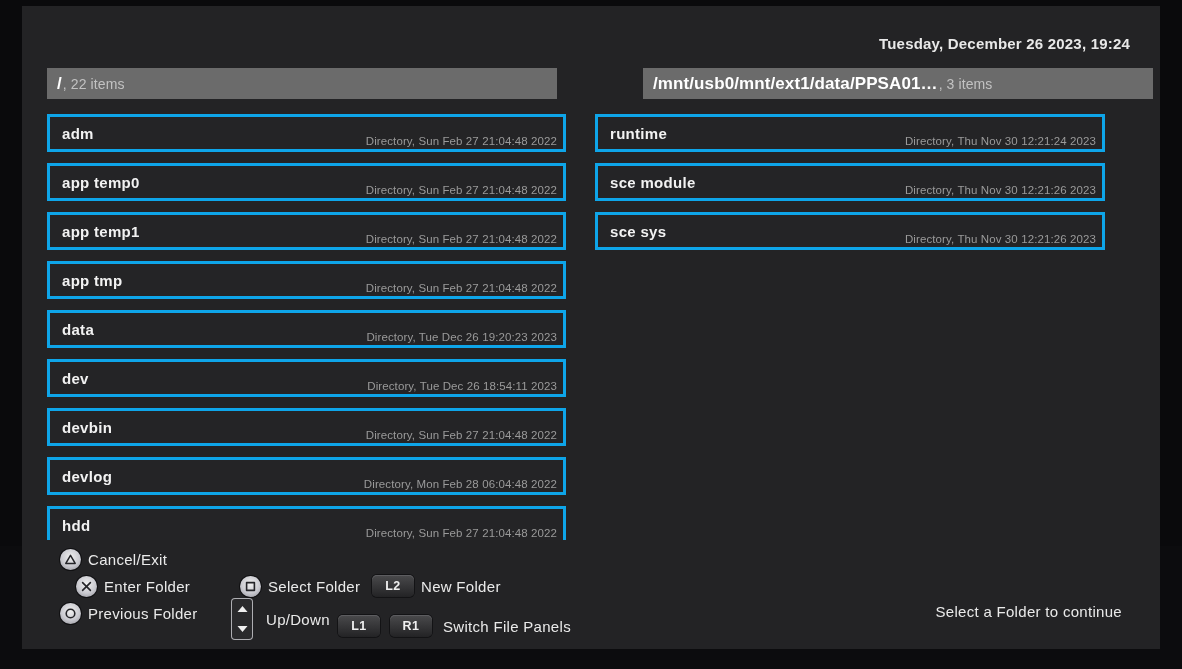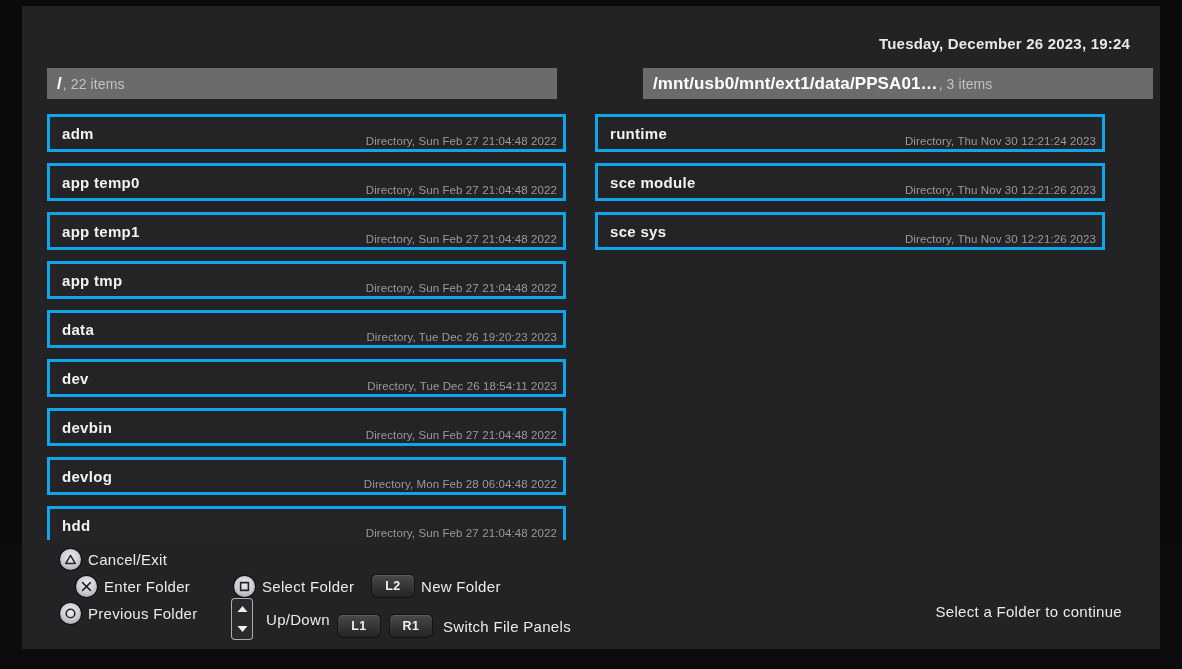--- a/index.html
+++ b/index.html
@@ -292,21 +292,21 @@
 
       <div class="legend-item" style="left:0; top:54px;">
         <span class="ps-btn">
           <svg width="13" height="13" viewBox="0 0 13 13">
             <circle cx="6.5" cy="6.5" r="4.3" fill="none" stroke="#242428" stroke-width="1.6"></circle>
           </svg>
         </span>
         <span class="legend-label">Previous Folder</span>
       </div>
 
-      <div class="legend-item" style="left:174px; top:27px;">
+      <div class="legend-item" style="left:180px; top:27px;">
         <span class="ps-btn">
           <svg width="13" height="13" viewBox="0 0 13 13">
             <rect x="2.6" y="2.6" width="7.8" height="7.8" fill="none" stroke="#242428" stroke-width="1.6" stroke-linejoin="round"></rect>
           </svg>
         </span>
         <span class="legend-label">Select Folder</span>
       </div>
 
       <div class="legend-item" style="left:312px; top:26px;">
         <span class="sh-btn">L2</span>

